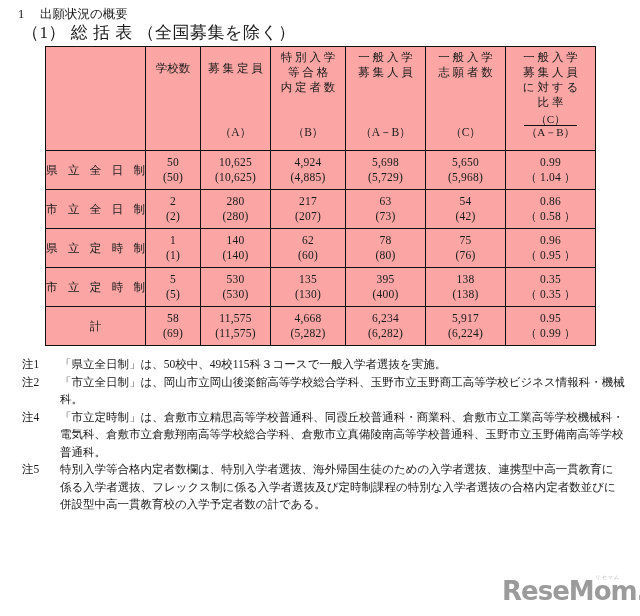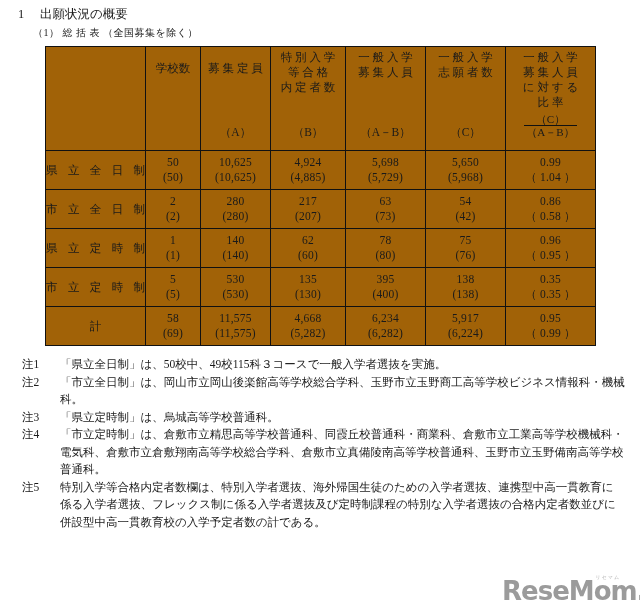--- a/index.html
+++ b/index.html
@@ -24,23 +24,23 @@
     font-size: 12.5px;
     line-height: 17px;
     padding-left: 18px;
     white-space: nowrap;
   }
   .head-line1 .num {
     display: inline-block;
     width: 22px;
   }
   .head-line2 {
-    font-size: 10px;
+    font-size: 17px;
     line-height: 19px;
-    padding-left: 33px;
+    padding-left: 22px;
     white-space: nowrap;
     letter-spacing: 0.5px;
   }
 
   
   .table-wrap {
     margin: 4px 0 0 45px;
     width: 550px;
   }
   table.summary {
@@ -48,21 +48,21 @@
     table-layout: fixed;
     width: 550px;
     font-size: 11.5px;
   }
   table.summary th,
   table.summary td {
     border: 1px solid #111;
     padding: 0;
     text-align: center;
     vertical-align: middle;
-    background: #a16207;
+    background: #fca5a5;
   }
   table.summary thead th {
     height: 100px;
     vertical-align: top;
     padding-top: 3px;
     font-weight: normal;
   }
 
   .th-inner {
     display: flex;
@@ -470,24 +470,20 @@
 <div class="notes">
   <div class="note">
     <span class="note-label">注1</span>
     <span class="note-body">「県立全日制」は、50校中、49校115科３コースで一般入学者選抜を実施。</span>
   </div>
   <div class="note">
     <span class="note-label">注2</span>
     <span class="note-body">「市立全日制」は、岡山市立岡山後楽館高等学校総合学科、玉野市立玉野商工高等学校ビジネス情報科・機械科。</span>
   </div>
   <div class="note">
-    <span class="note-label">注3</span>
-    <span class="note-body">「県立定時制」は、烏城高等学校普通科。</span>
-  </div>
-  <div class="note">
     <span class="note-label">注4</span>
     <span class="note-body">「市立定時制」は、倉敷市立精思高等学校普通科、同霞丘校普通科・商業科、倉敷市立工業高等学校機械科・電気科、倉敷市立倉敷翔南高等学校総合学科、倉敷市立真備陵南高等学校普通科、玉野市立玉野備南高等学校普通科。</span>
   </div>
   <div class="note">
     <span class="note-label">注5</span>
     <span class="note-body">特別入学等合格内定者数欄は、特別入学者選抜、海外帰国生徒のための入学者選抜、連携型中高一貫教育に係る入学者選抜、フレックス制に係る入学者選抜及び定時制課程の特別な入学者選抜の合格内定者数並びに併設型中高一貫教育校の入学予定者数の計である。</span>
   </div>
 </div>
 
 <div class="logo">

